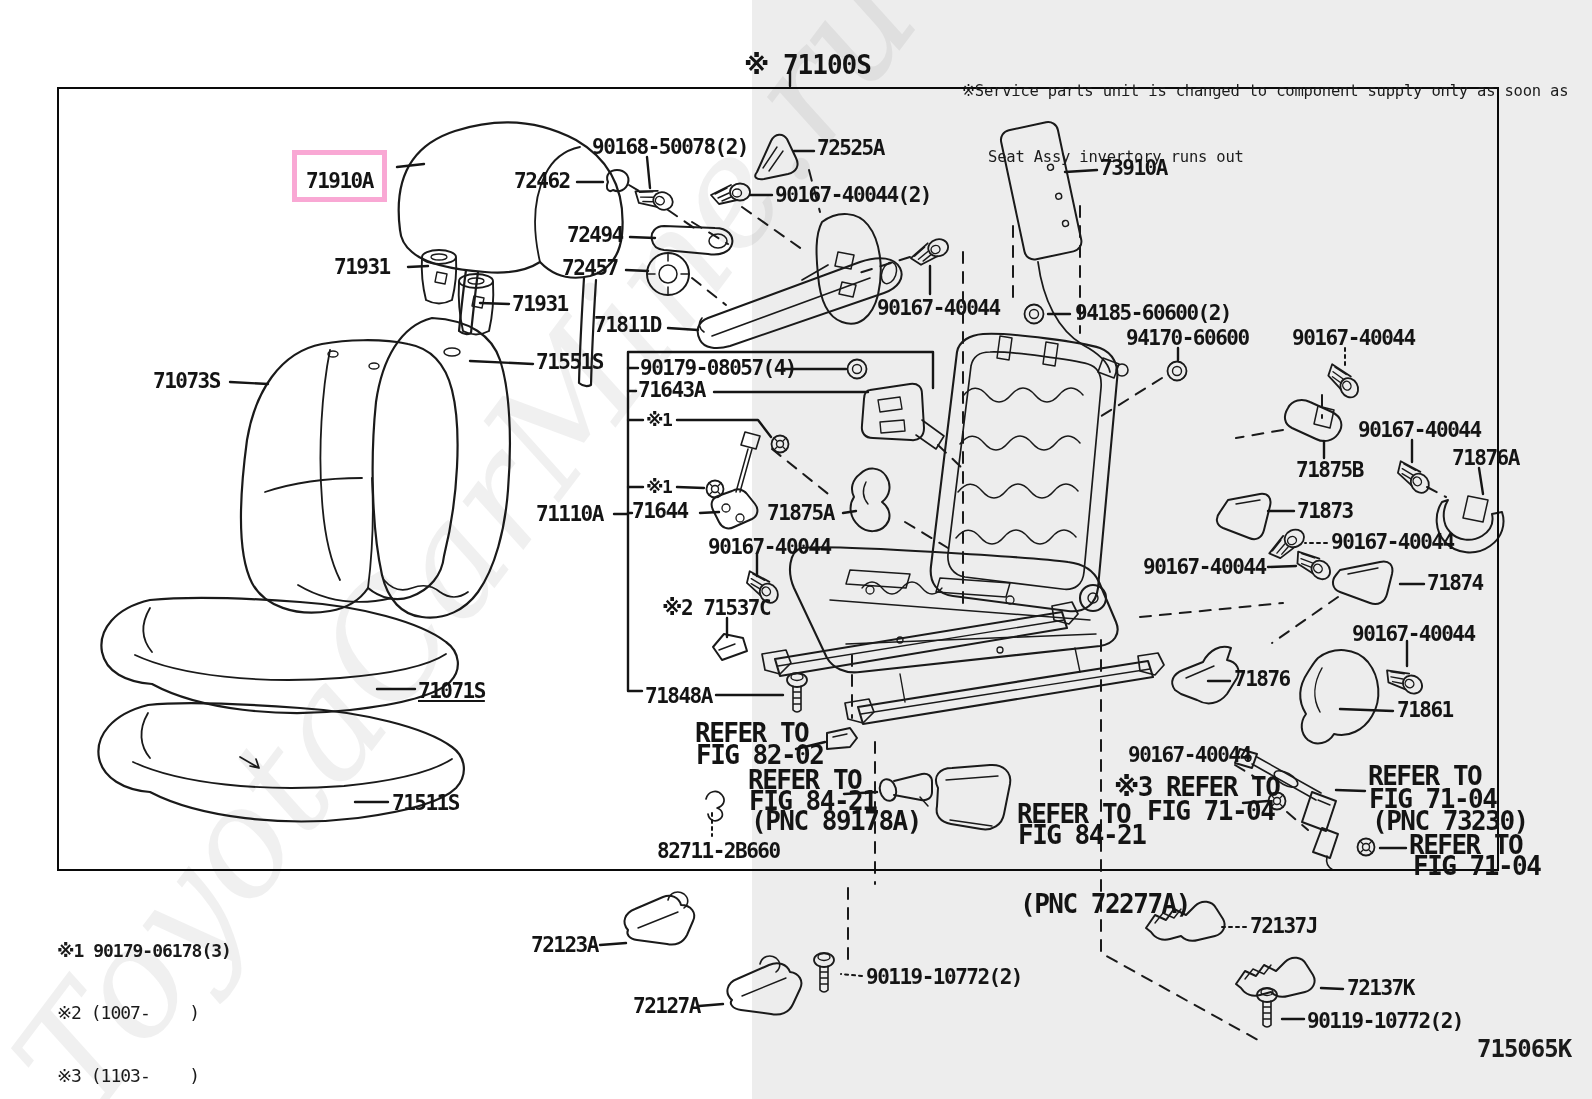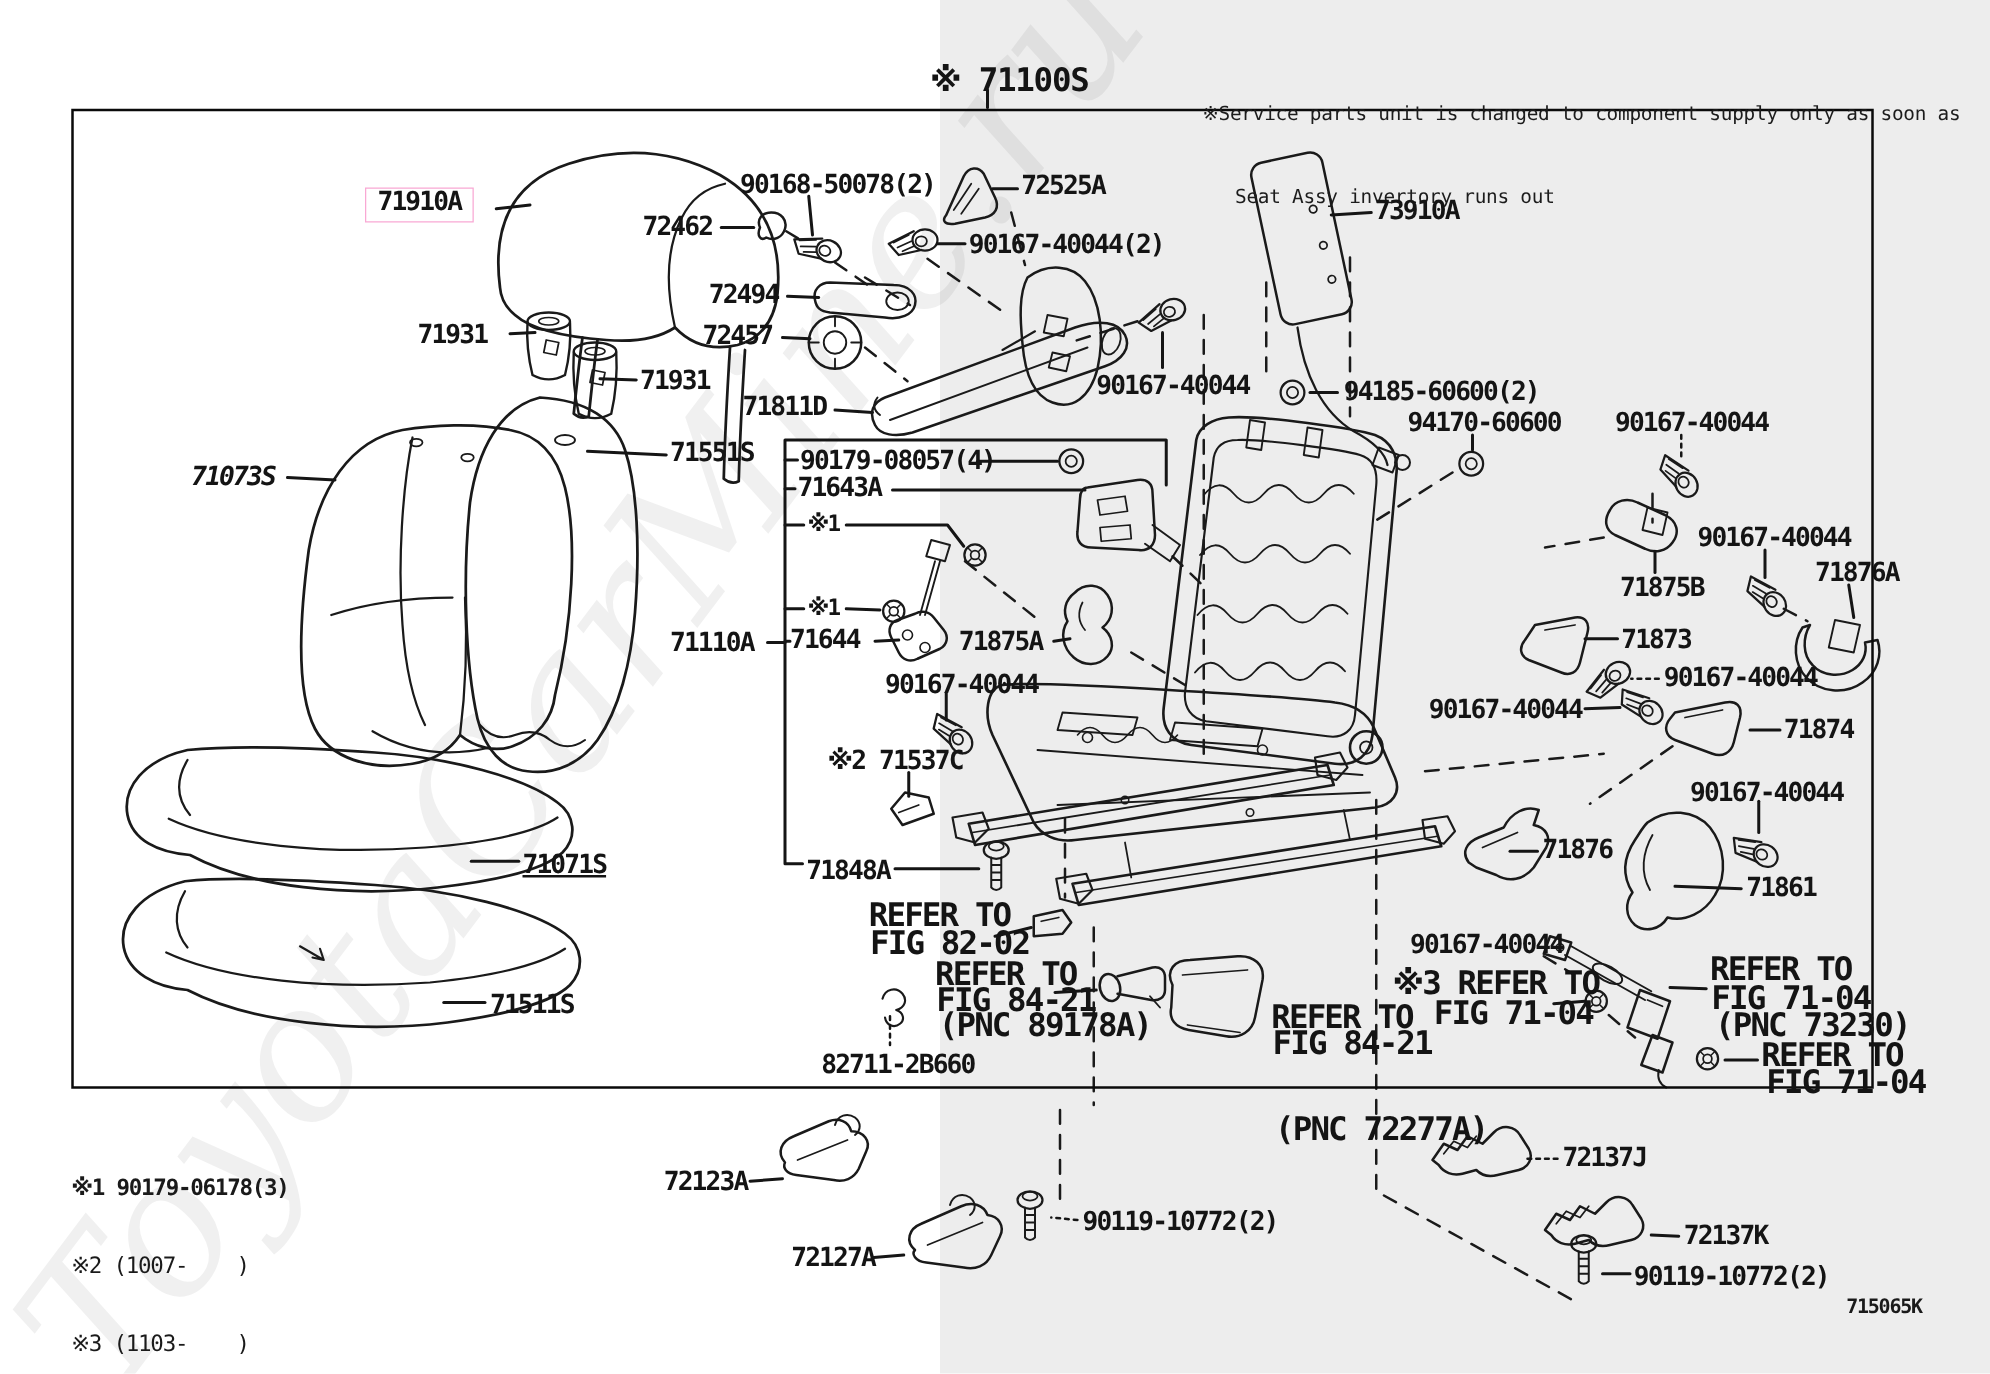--- a/index.html
+++ b/index.html
@@ -10,25 +10,25 @@
              font-family:"DejaVu Serif",serif;font-style:italic;font-size:150px;white-space:nowrap;
              color:rgba(60,60,60,0.08);pointer-events:none;}
   svg.art{position:absolute;left:0;top:0;}
   .frame-border{position:absolute;left:57px;top:87px;width:1438px;height:780px;border:2px solid #0a0a0a;}
   .assembly-code{position:absolute;left:744px;top:50px;font-weight:bold;font-size:26px;letter-spacing:-1px;color:#141414;white-space:pre;}
   .top-note{position:absolute;left:920px;top:36px;font-size:15.5px;letter-spacing:-0.2px;color:#1c1c1c;line-height:1.42;white-space:pre;margin-left:42px;}
   .top-note .indent{padding-left:26px;}
   .lbl{position:absolute;font-weight:bold;font-size:21px;letter-spacing:-1.5px;color:#141414;white-space:pre;line-height:1;}
   .lbl.ref{font-size:26px;}
   .lbl.marker{font-size:18px;}
-  .lbl.hl{border:1px solid #f9a8d4;padding:0 9px 5px;}
+  .lbl.hl{border:5px solid #f9a8d4;padding:16px 9px 5px;}
   .footnotes{position:absolute;left:57px;top:899px;font-size:18px;letter-spacing:-1px;color:#1a1a1a;line-height:1.16;white-space:pre;}
   .footnotes .fn{font-weight:normal;}
   .footnotes .fn.bold{font-weight:bold;}
-  .diagram-code{position:absolute;left:1477px;top:1035px;font-weight:bold;font-size:16px;letter-spacing:-1px;color:#1a1a1a;}
+  .diagram-code{position:absolute;left:1477px;top:1035px;font-weight:bold;font-size:24px;letter-spacing:-1px;color:#1a1a1a;}
 </style>
 </head>
 <body>
 
 <div class="stage">
   <div class="gray-band"></div>
   <div class="watermark">ToyotaCarMine.ru</div>
 
   <svg class="art" width="1592" height="1099" viewBox="0 0 1592 1099" fill="none" stroke="#1a1a1a" stroke-width="2" stroke-linecap="round" stroke-linejoin="round">
     <defs>
@@ -357,21 +357,21 @@
       <div class="lbl" style="left: 592px; top: 137px;">90168-50078(2)</div>
       <div class="lbl" style="left: 817px; top: 138px;">72525A</div>
       <div class="lbl" style="left: 1100px; top: 158px;">73910A</div>
       <div class="lbl" style="left: 775px; top: 185px;">90167-40044(2)</div>
       <div class="lbl" style="left: 567px; top: 225px;">72494</div>
       <div class="lbl" style="left: 562px; top: 258px;">72457</div>
       <div class="lbl" style="left: 334px; top: 257px;">71931</div>
       <div class="lbl" style="left: 512px; top: 294px;">71931</div>
       <div class="lbl" style="left: 594px; top: 315px;">71811D</div>
       <div class="lbl" style="left: 536px; top: 352px;">71551S</div>
-      <div class="lbl" style="left: 153px; top: 371px; font-style: italic;">71073S</div>
+      <div class="lbl" style="left: 153px; top: 371px;">71073S</div>
       <div class="lbl" style="left: 640px; top: 358px;">90179-08057(4)</div>
       <div class="lbl" style="left: 638px; top: 380px;">71643A</div>
       <div class="lbl marker" style="left: 646px; top: 411px;">※1</div>
       <div class="lbl marker" style="left: 646px; top: 478px;">※1</div>
       <div class="lbl" style="left: 632px; top: 501px;">71644</div>
       <div class="lbl" style="left: 536px; top: 504px;">71110A</div>
       <div class="lbl" style="left: 767px; top: 503px;">71875A</div>
       <div class="lbl" style="left: 877px; top: 298px;">90167-40044</div>
       <div class="lbl" style="left: 1075px; top: 303px;">94185-60600(2)</div>
       <div class="lbl" style="left: 1126px; top: 328px;">94170-60600</div>

